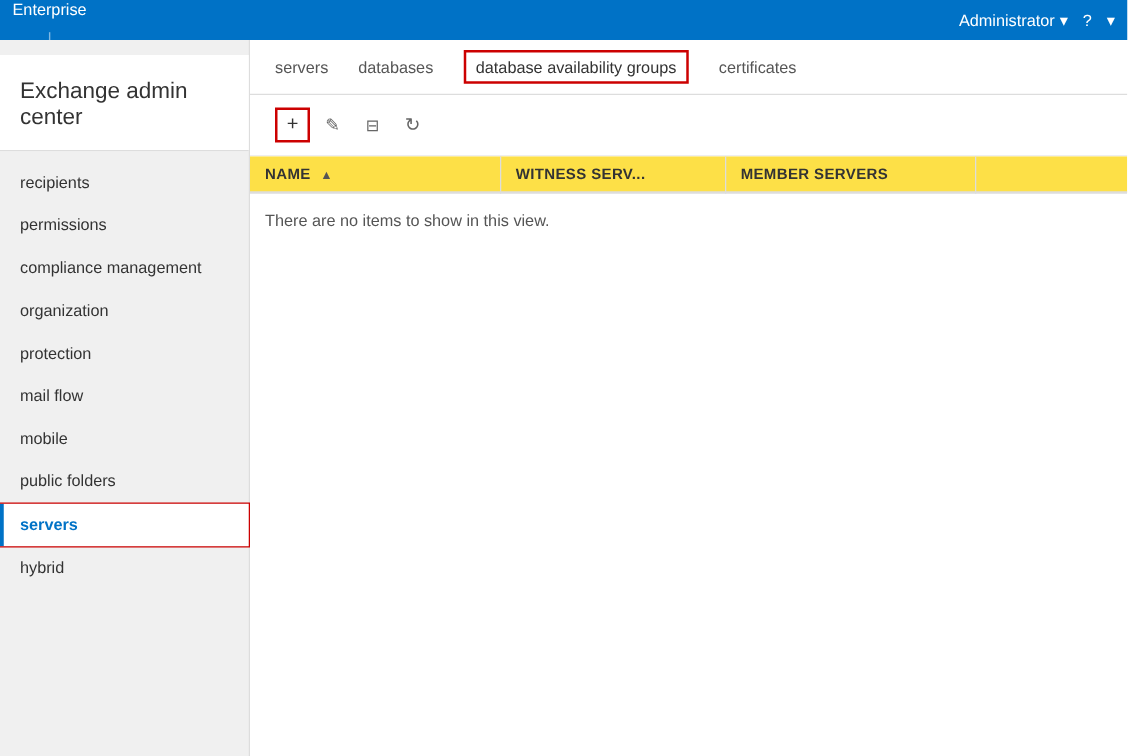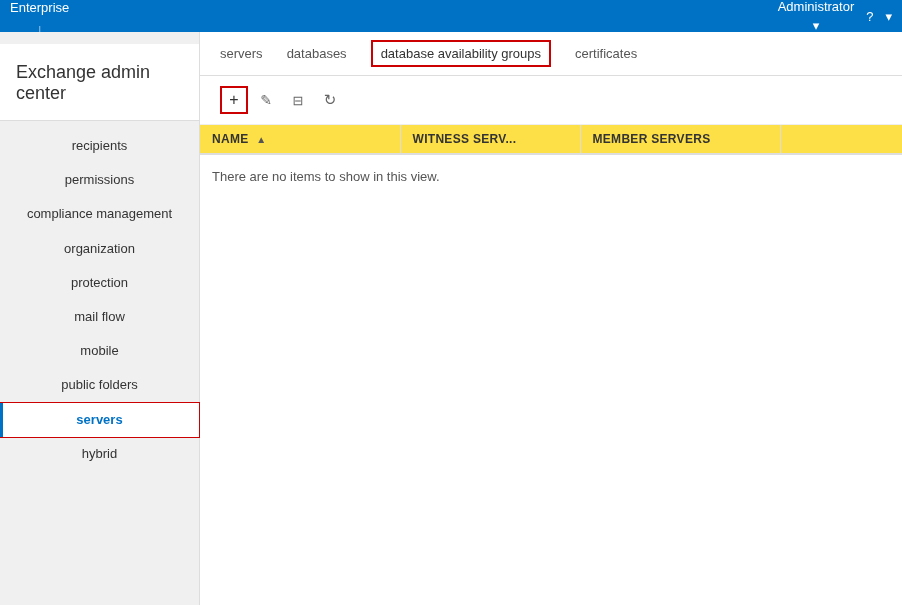--- a/index.html
+++ b/index.html
@@ -20,42 +20,42 @@
       width: 20px; height: 20px;
       background: #fff;
       display: flex; align-items: center; justify-content: center;
     }
     .topbar-logo-inner {
       width: 14px; height: 14px;
       background: #0072c6;
       clip-path: polygon(0 0, 100% 0, 100% 60%, 60% 60%, 60% 100%, 0 100%);
     }
     .topbar-right { display: flex; align-items: center; gap: 12px; font-size: 13px; }
-    .topbar-admin { display: flex; align-items: center; gap: 4px; flex-direction: column; }
+    .topbar-admin { display: flex; gap: 4px; }
 
     
     .main-layout { display: flex; height: calc(605px - 32px); }
 
     
     .sidebar {
       width: 200px;
       min-width: 200px;
       background: #f0f0f0;
       border-right: 1px solid #ddd;
       padding-top: 12px;
     }
     .page-title {
       padding: 18px 16px 16px;
       font-size: 18px;
       font-weight: 300;
       color: #333;
       border-bottom: 1px solid #ddd;
       background: #fff;
     }
-    .sidebar-nav { padding-top: 8px; text-align: center; }
+    .sidebar-nav { padding-top: 8px; }
     .sidebar-item {
       padding: 8px 16px;
       cursor: pointer;
       color: #333;
       font-size: 13px;
       line-height: 1.4;
     }
     .sidebar-item.active {
       background: #fff;
       border-left: 3px solid #0072c6;

